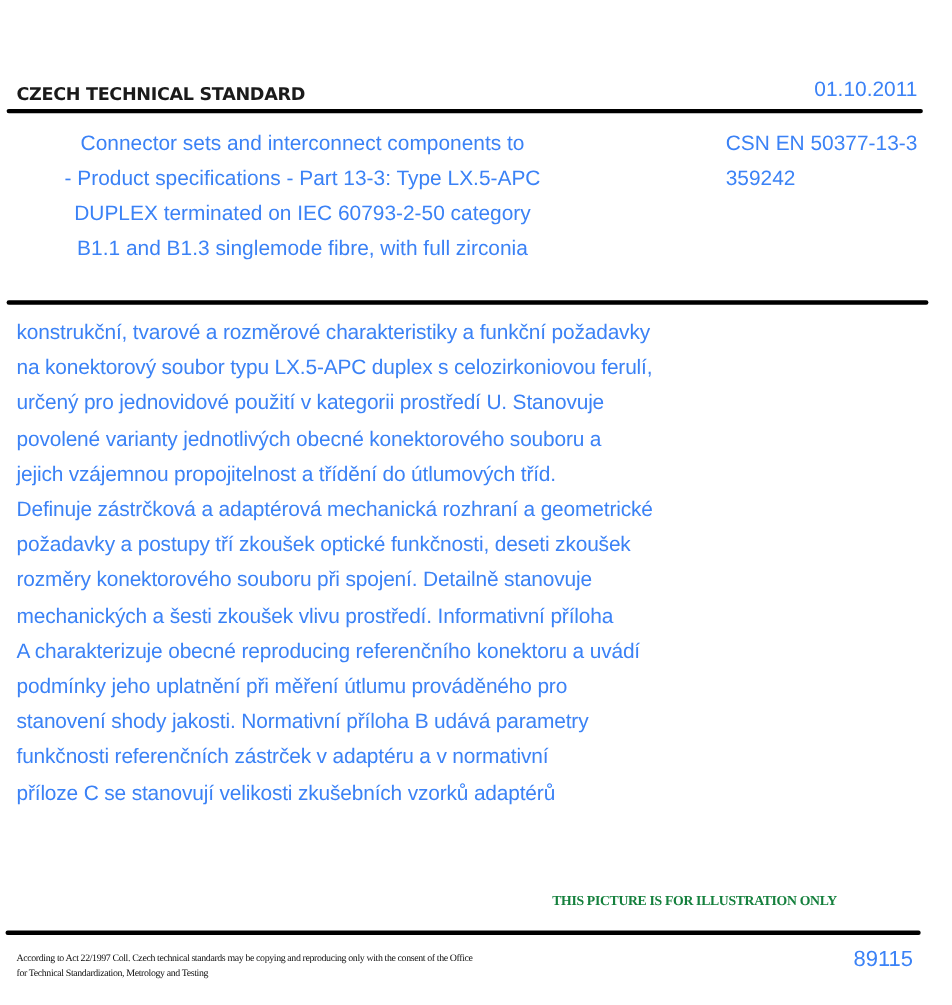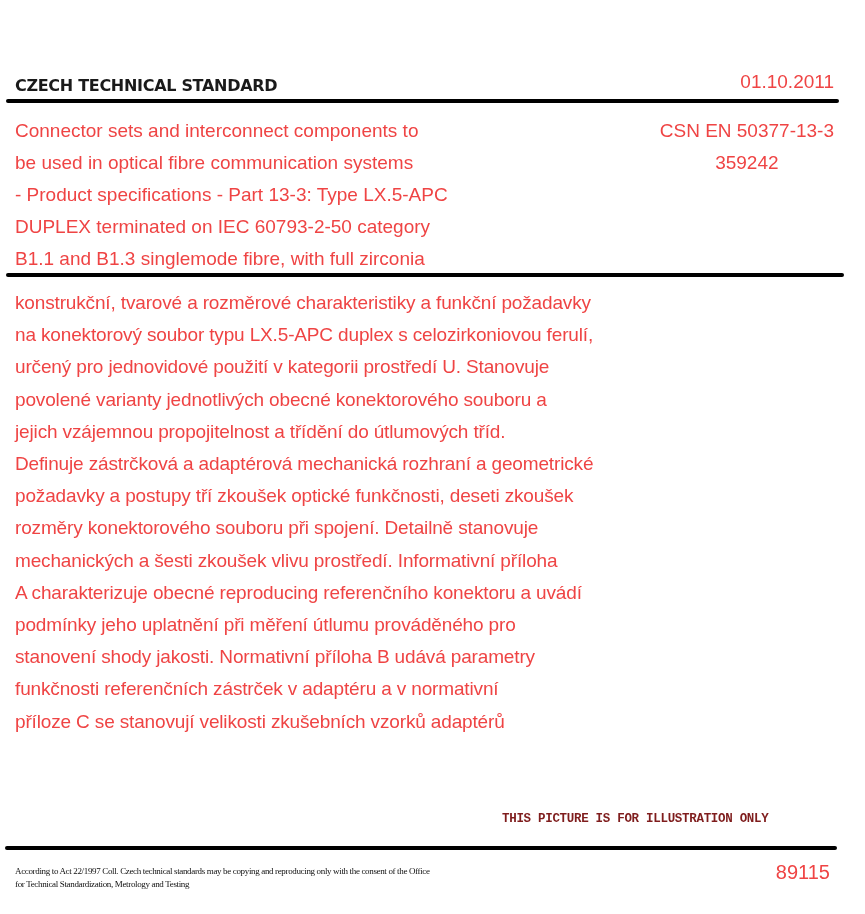--- a/index.html
+++ b/index.html
@@ -8,21 +8,21 @@
       background: #ffffff;
     }
     body {
       width: 865px;
       height: 914px;
       position: relative;
       overflow: hidden;
       font-family: "Liberation Sans", sans-serif;
     }
     .abs { position: absolute; }
-    .teal { color: #ef4444; }
+    .teal { color: #3b82f6; }
     .header-label {
       left: 15px;
       top: 76px;
       font-family: "DejaVu Sans", sans-serif;
       font-weight: bold;
       font-size: 16px;
       color: #1a1a1a;
       letter-spacing: -0.3px;
     }
     .header-date {
@@ -35,46 +35,47 @@
       background: #000;
       height: 4px;
       border-radius: 2px;
     }
     .title-block {
       left: 15px;
       top: 115px;
       width: 520px;
       font-size: 19px;
       line-height: 32px;
+      text-align: center;
     }
     .title-line { display: block; white-space: nowrap; }
     .code-block {
       right: 31px;
       top: 115px;
-      text-align: center;
+      text-align: left;
       font-size: 19px;
       line-height: 32px;
     }
     .code-block span { display: block; }
     .desc-block {
       left: 15px;
       top: 287px;
       width: 700px;
       font-size: 19px;
       line-height: 32.2px;
       letter-spacing: -0.15px;
     }
     .desc-line { display: block; white-space: pre; }
     .illustration-note {
       left: 502px;
       top: 812px;
-      font-family: Liberation Mono, monospace;
+      font-family: Liberation Serif, serif;
       font-weight: bold;
       font-size: 12.5px;
-      color: #7f1d1d;
+      color: #15803d;
       letter-spacing: -0.3px;
     }
     .legal-note {
       left: 15px;
       top: 865px;
       font-family: Liberation Serif, serif;
       font-size: 9px;
       line-height: 13px;
       color: #111;
       letter-spacing: -0.35px;
@@ -88,21 +89,20 @@
   </style>
 </head>
 <body>
 
 <div class="abs header-label">CZECH TECHNICAL STANDARD</div>
 <div class="abs header-date teal">01.10.2011</div>
 <div class="rule" style="left:6px; top:99px; width:833px;"></div>
 
 <div class="abs title-block teal">
   <span class="title-line">Connector sets and interconnect components to</span>
-  <span class="title-line">be used in optical fibre communication systems</span>
   <span class="title-line">- Product specifications - Part 13-3: Type LX.5-APC</span>
   <span class="title-line">DUPLEX terminated on IEC 60793-2-50 category</span>
   <span class="title-line">B1.1 and B1.3 singlemode fibre, with full zirconia</span>
 </div>
 <div class="abs code-block teal">
   <span>CSN EN 50377-13-3</span>
   <span>359242</span>
 </div>
 <div class="rule" style="left:6px; top:273px; width:838px;"></div>
 

